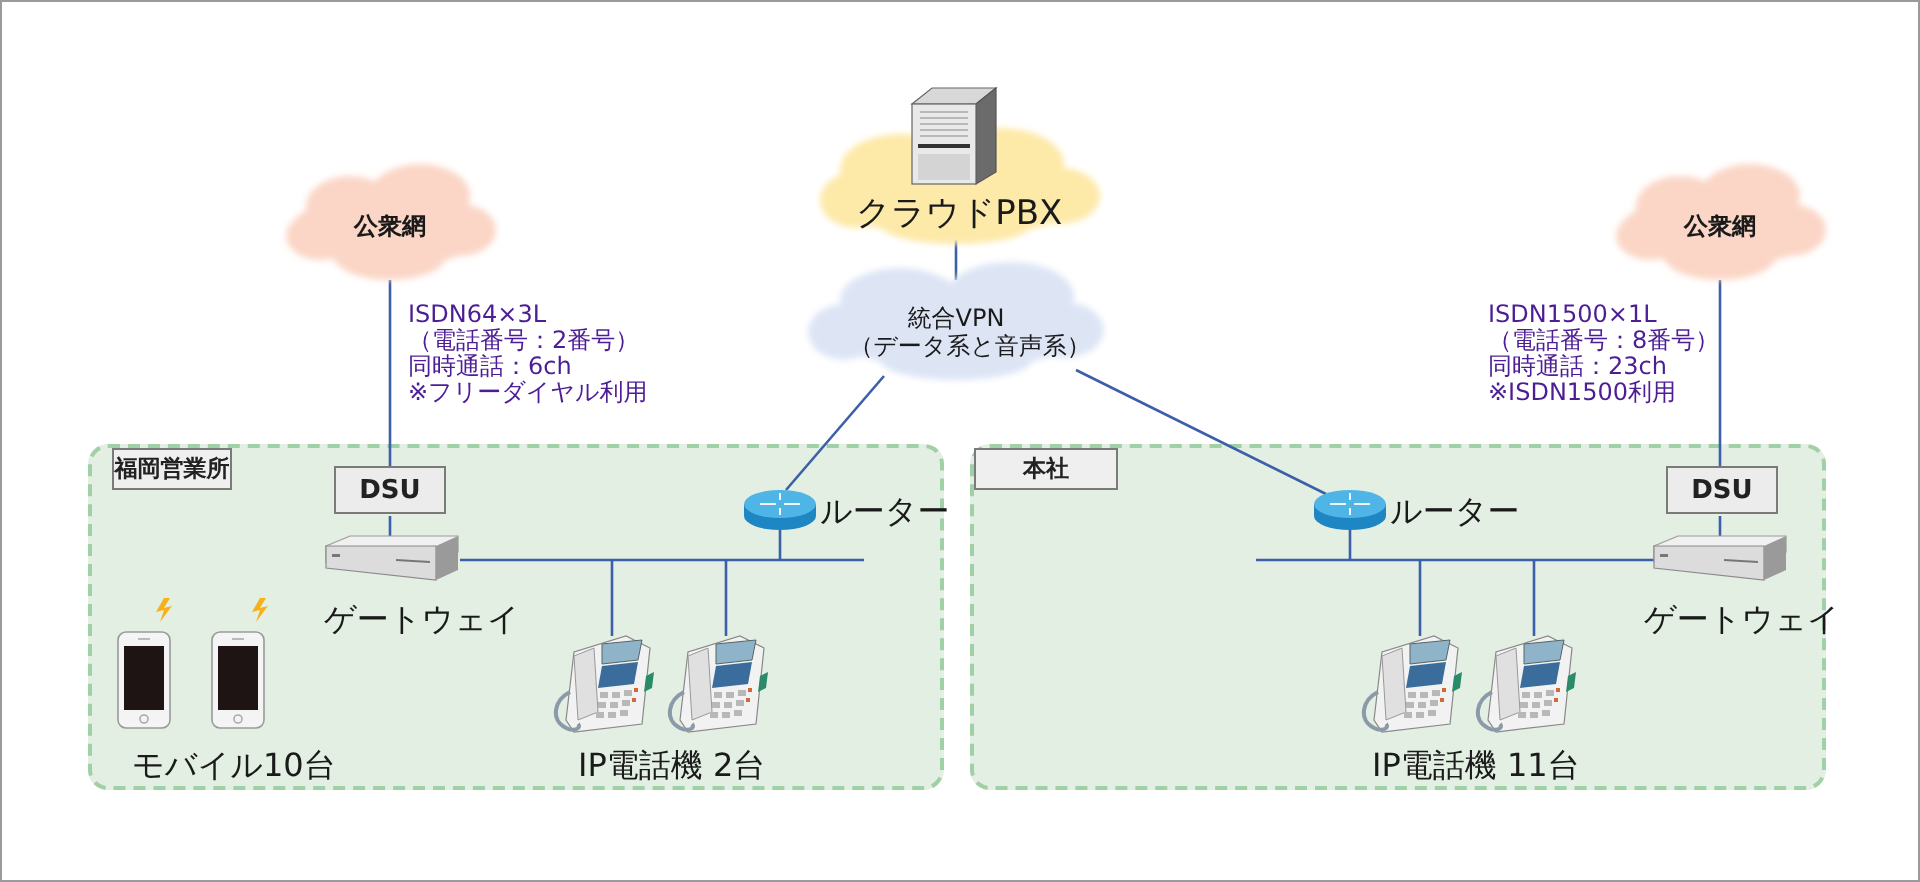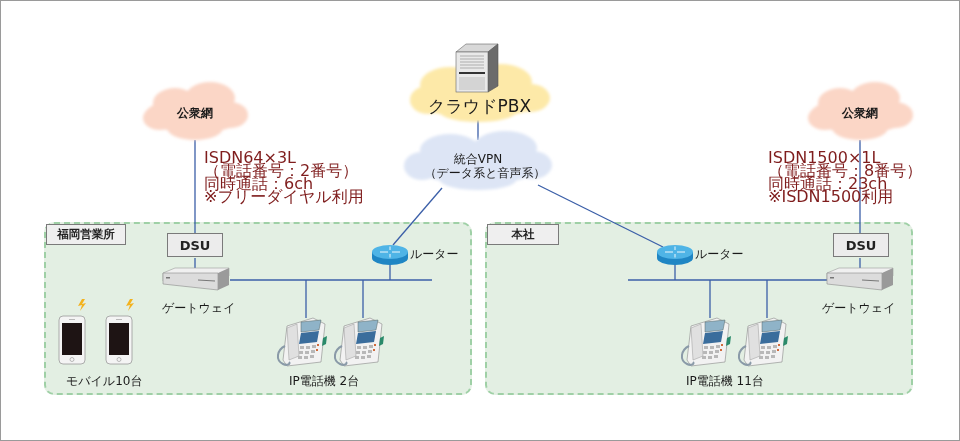--- a/index.html
+++ b/index.html
@@ -1,22 +1,22 @@
 <!DOCTYPE html>
 <html><head>
 <meta charset="utf-8">
 <style>
   html, body { margin: 0; padding: 0; }
   body { width: 960px; height: 441px; background: #ffffff; font-family: "DejaVu Sans", sans-serif; position: relative; overflow: hidden; }
   .frame { position: absolute; left: 0; top: 0; width: 958px; height: 439px; border: 1px solid #9a9a9a; background: #fff; }
   svg.lines { position: absolute; left: 0; top: 0; width: 960px; height: 441px; }
   .zone { position: absolute; background: #e3efe3; border: 2px dashed #9fd0a6; border-radius: 10px; box-sizing: border-box; }
   .zone-label { position: absolute; background: #efefef; border: 1px solid #7a7a7a; font-size: 11.5px; font-weight: bold; color: #222; box-sizing: border-box; display: flex; align-items: center; justify-content: center; }
-  .txt { position: absolute; color: #1a1a1a; font-size: 12px; white-space: nowrap; }
-  .note { position: absolute; color: #7f1d1d; font-size: 16px; line-height: 13px; white-space: nowrap; }
+  .txt { position: absolute; color: #1a1a1a; font-size: 16px; white-space: nowrap; }
+  .note { position: absolute; color: #4c1d95; font-size: 12px; line-height: 13px; white-space: nowrap; }
   .note div { white-space: nowrap; }
   .dsu { position: absolute; width: 56px; height: 24px; background: #ececec; border: 1px solid #7a7a7a; box-sizing: border-box; font-size: 13px; font-weight: bold; display: flex; align-items: center; justify-content: center; color: #222; }
   .cloud-text { position: absolute; font-size: 12px; text-align: center; color: #1a1a1a; white-space: nowrap; }
 </style>
 </head>
 <body>
 
 <div class="frame"></div>
 
 <div class="zone" style="left:44px; top:222px; width:428px; height:173px;"></div>
@@ -193,28 +193,28 @@
 <div class="cloud-text" style="left:428px; top:95px; width:100px; font-size:17px;">クラウドPBX</div>
 <div class="cloud-text" style="left:428px; top:151px; width:100px;">統合VPN</div>
 <div class="cloud-text" style="left:415px; top:165px; width:140px;font-family:Liberation Mono, monospace;">（データ系と音声系）</div>
 
 <div class="note" style="left:204px; top:151px;">
   <div>ISDN64×3L</div>
   <div>（電話番号：2番号）</div>
   <div>同時通話：6ch</div>
   <div>※フリーダイヤル利用</div>
 </div>
-<div class="note" style="left:768px; top:151px;">
+<div class="note" style="left:744px; top:151px;">
   <div>ISDN1500×1L</div>
   <div>（電話番号：8番号）</div>
   <div>同時通話：23ch</div>
   <div>※ISDN1500利用</div>
 </div>
 
-<div class="zone-label" style="left:46px; top:224px; width:80px; height:21px;">福岡営業所</div>
+<div class="zone-label" style="left:56px; top:224px; width:60px; height:21px;">福岡営業所</div>
 <div class="zone-label" style="left:487px; top:224px; width:72px; height:21px;text-align:right;">本社</div>
 
 <div class="dsu" style="left:167px; top:233px;">DSU</div>
 <div class="dsu" style="left:833px; top:233px;">DSU</div>
 
 <div class="txt" style="left:162px; top:300px;">ゲートウェイ</div>
 <div class="txt" style="left:822px; top:300px;">ゲートウェイ</div>
 <div class="txt" style="left:410px; top:246px;">ルーター</div>
 <div class="txt" style="left:695px; top:246px;">ルーター</div>
 <div class="txt" style="left:289px; top:373px;text-align:center;">IP電話機 2台</div>

